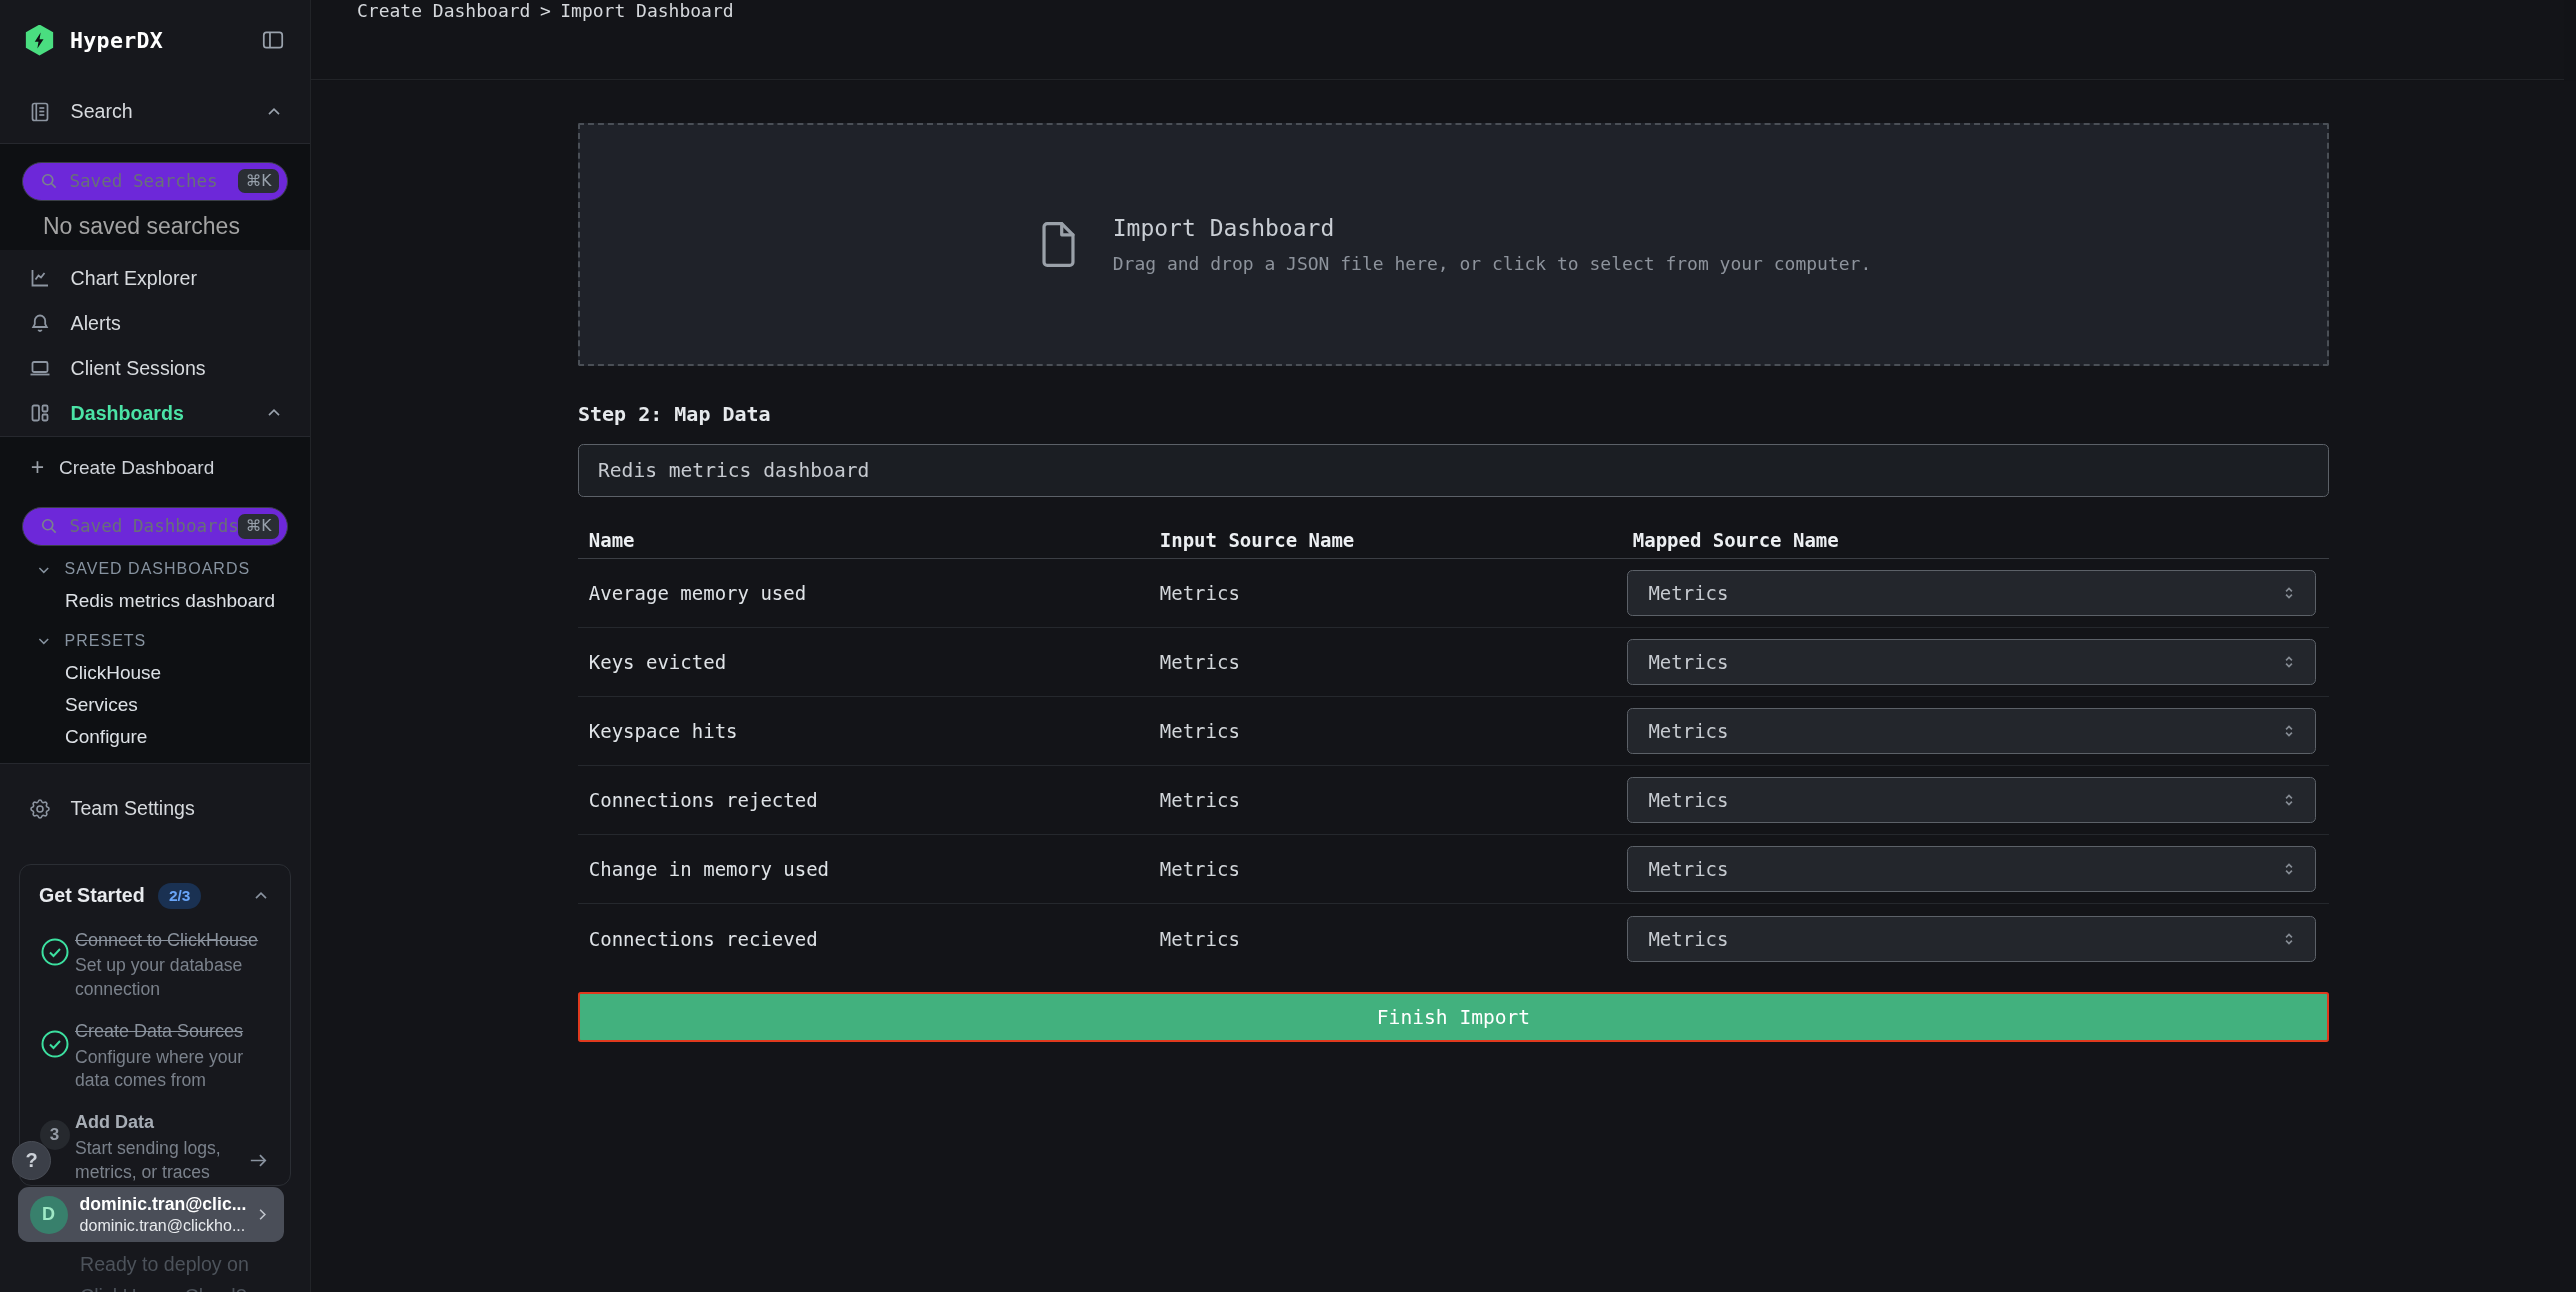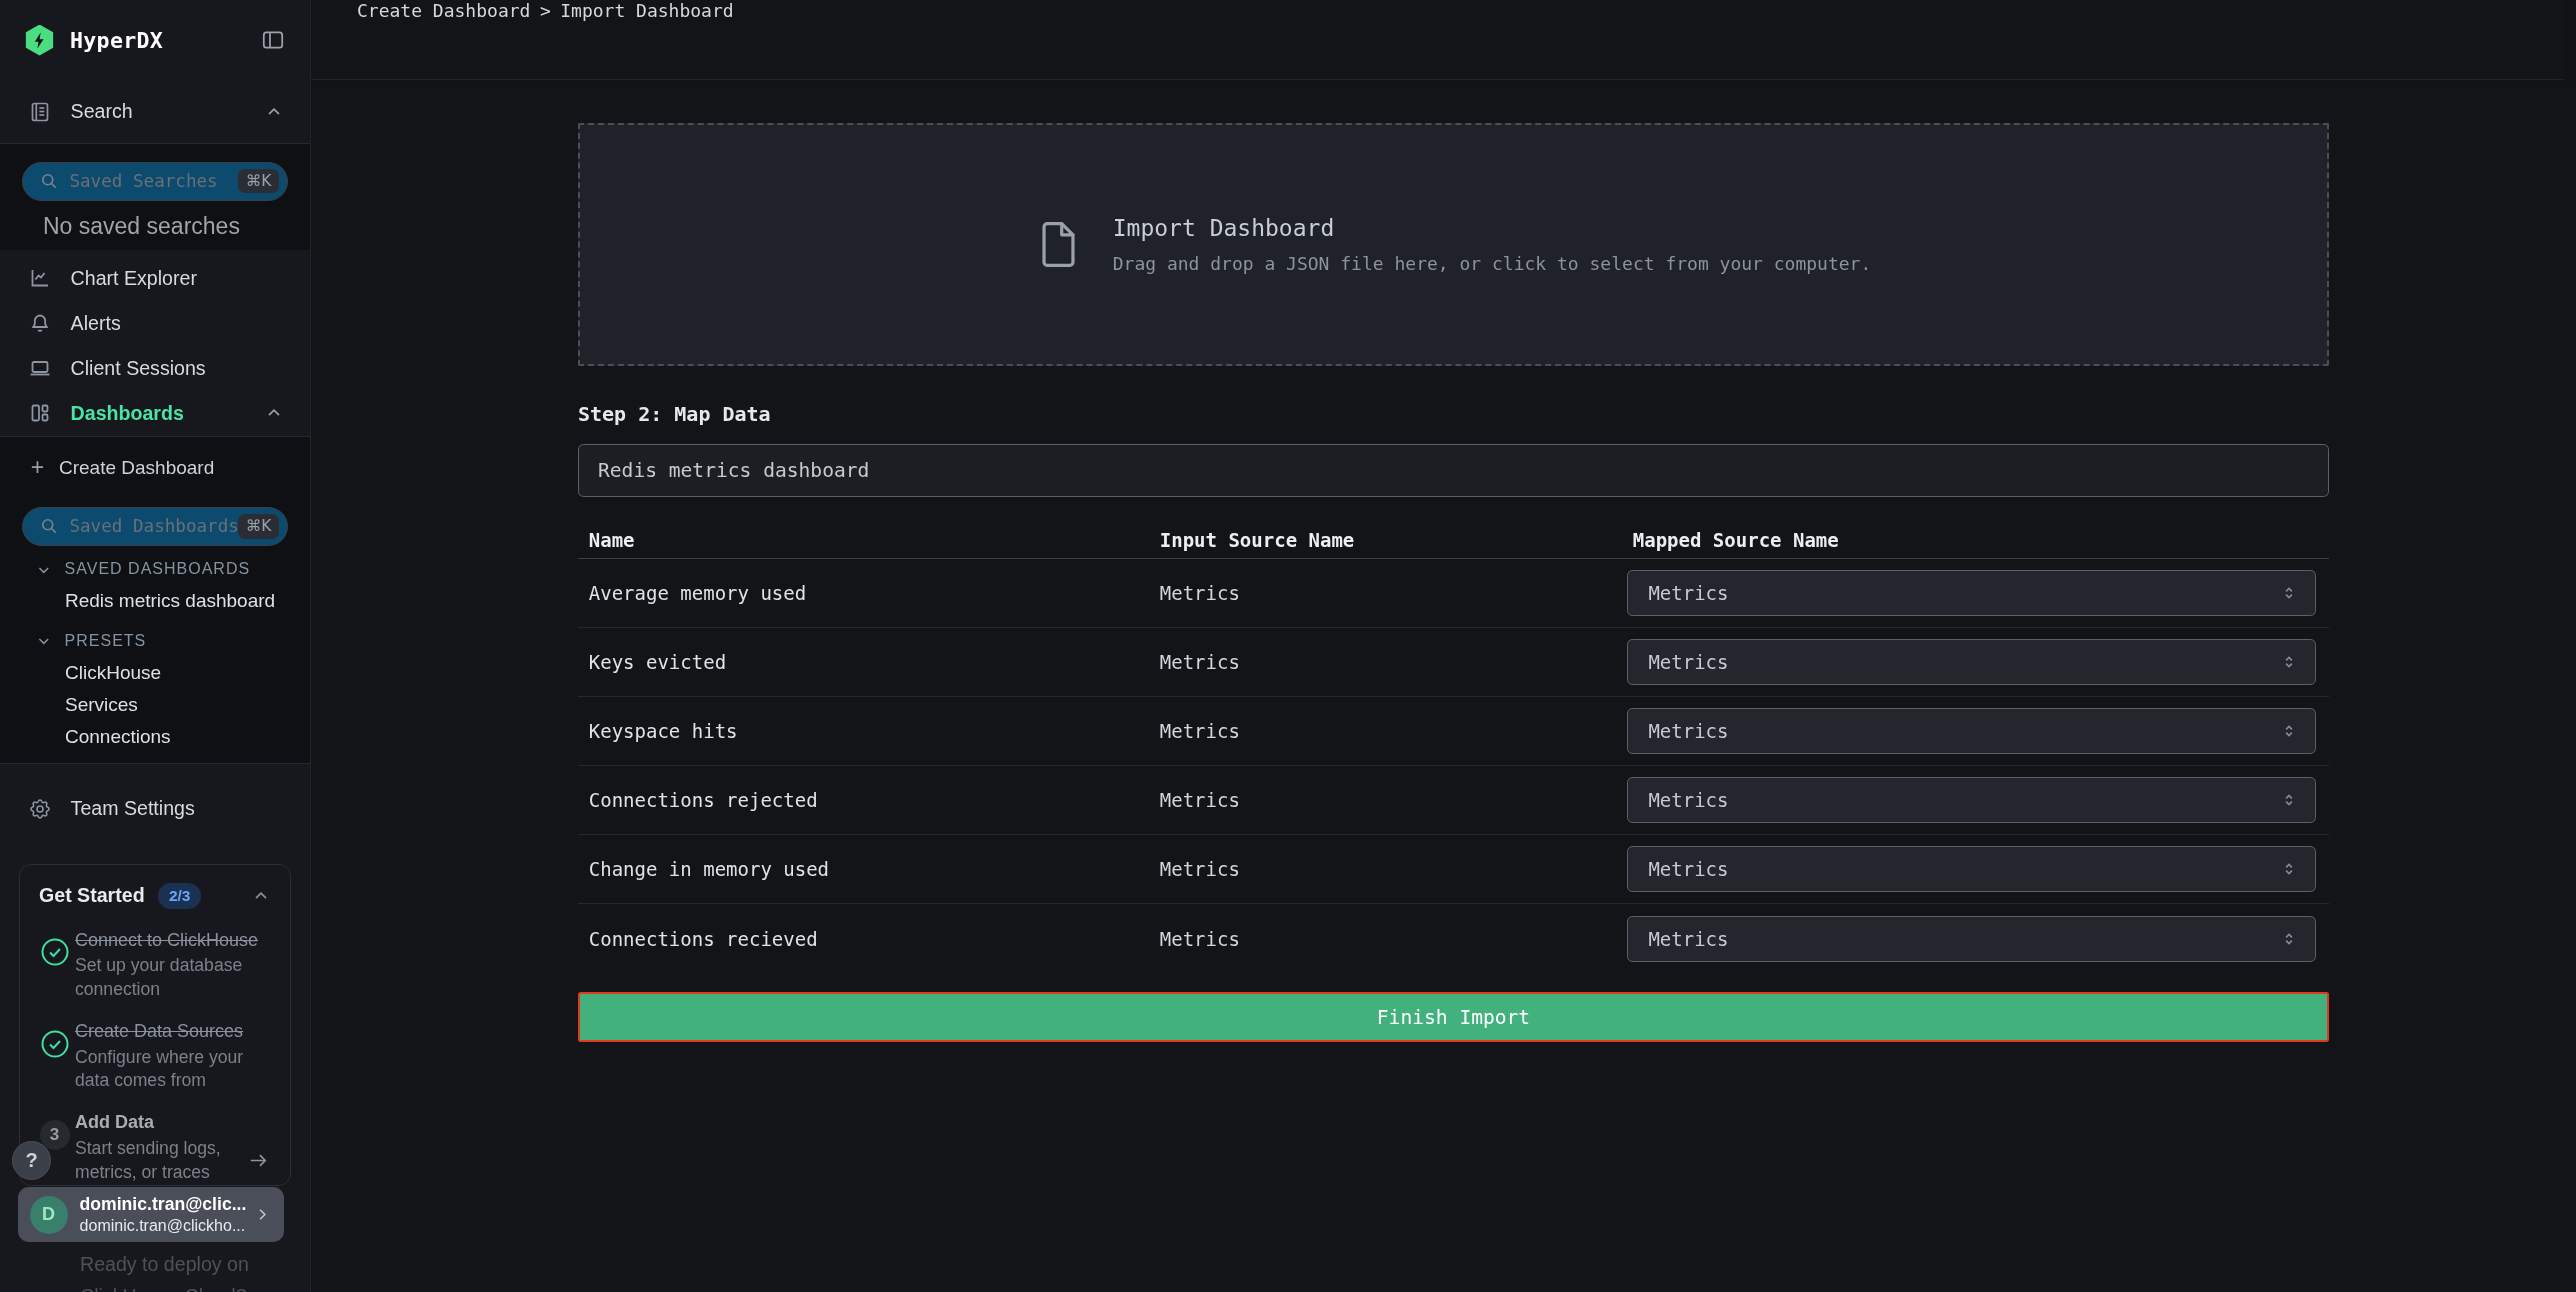--- a/index.html
+++ b/index.html
@@ -31,21 +31,21 @@
   .nav-row .icon { width:27px; display:flex; justify-content:center; color:#8d95a1; flex:0 0 auto; }
   .nav-row .lbl { margin-left:17.6px; font-size:19.6px; }
   .nav-row .chev { margin-left:auto; color:#9aa2ad; display:flex; }
 
   .search-header { height:63px;justify-content:flex-end; }
   .subpanel { background:#0e1013; border-top:1.4px solid #26282e; border-bottom:1.4px solid #26282e; }
   .subpanel.search-panel { border-bottom:none; padding:17.6px 0 10.8px 0; }
 
   .pill {
     margin:0 21.6px; height:39px; border-radius:19.6px;
-    background:#0c4a6e; border:1.4px solid #3a3f46;
+    background:#6d28d9; border:1.4px solid #3a3f46;
     display:flex; align-items:center; padding:0 8px 0 16px;
   }
   .pill .mag { color:#7a828c; display:flex; flex:0 0 auto; }
   .pill input {
     background:transparent; border:none; outline:none; flex:1; min-width:0;
     font-family:"DejaVu Sans Mono",monospace; font-size:17.6px; color:#a7aeb8;
     margin-left:10.8px;
   }
   .pill input::placeholder { color:#687078; }
   .kbd-chip {
@@ -302,21 +302,21 @@
     <div class="sec-head presets">
       <span class="chev-s">
         <svg width="17.6" height="17.6" viewBox="0 0 24 24" fill="none" stroke="currentColor" stroke-width="2">
             <polyline points="6,9.5 12,15.5 18,9.5"></polyline>
           </svg>
       </span>
       <span>PRESETS</span>
     </div>
     <div class="sec-item">ClickHouse</div>
     <div class="sec-item">Services</div>
-    <div class="sec-item">Connections</div>
+    <div class="sec-item">Configure</div>
   </div>
 
   <div class="nav-row team-row">
     <span class="icon">
       <svg width="24" height="24" viewBox="0 0 24 24" fill="none" stroke="currentColor" stroke-width="1.6">
           <path d="M10.325 4.317c.426-1.756 2.924-1.756 3.35 0a1.724 1.724 0 0 0 2.573 1.066c1.543-.94 3.31.826 2.37 2.37a1.724 1.724 0 0 0 1.065 2.572c1.756.426 1.756 2.924 0 3.35a1.724 1.724 0 0 0-1.066 2.573c.94 1.543-.826 3.31-2.37 2.37a1.724 1.724 0 0 0-2.572 1.065c-.426 1.756-2.924 1.756-3.35 0a1.724 1.724 0 0 0-2.573-1.066c-1.543.94-3.31-.826-2.37-2.37a1.724 1.724 0 0 0-1.065-2.572c-1.756-.426-1.756-2.924 0-3.35a1.724 1.724 0 0 0 1.066-2.573c-.94-1.543.826-3.31 2.37-2.37.996.608 2.296.07 2.572-1.065z"></path>
           <circle cx="12" cy="12" r="3"></circle>
         </svg>
     </span>
     <span class="lbl">Team Settings</span>

